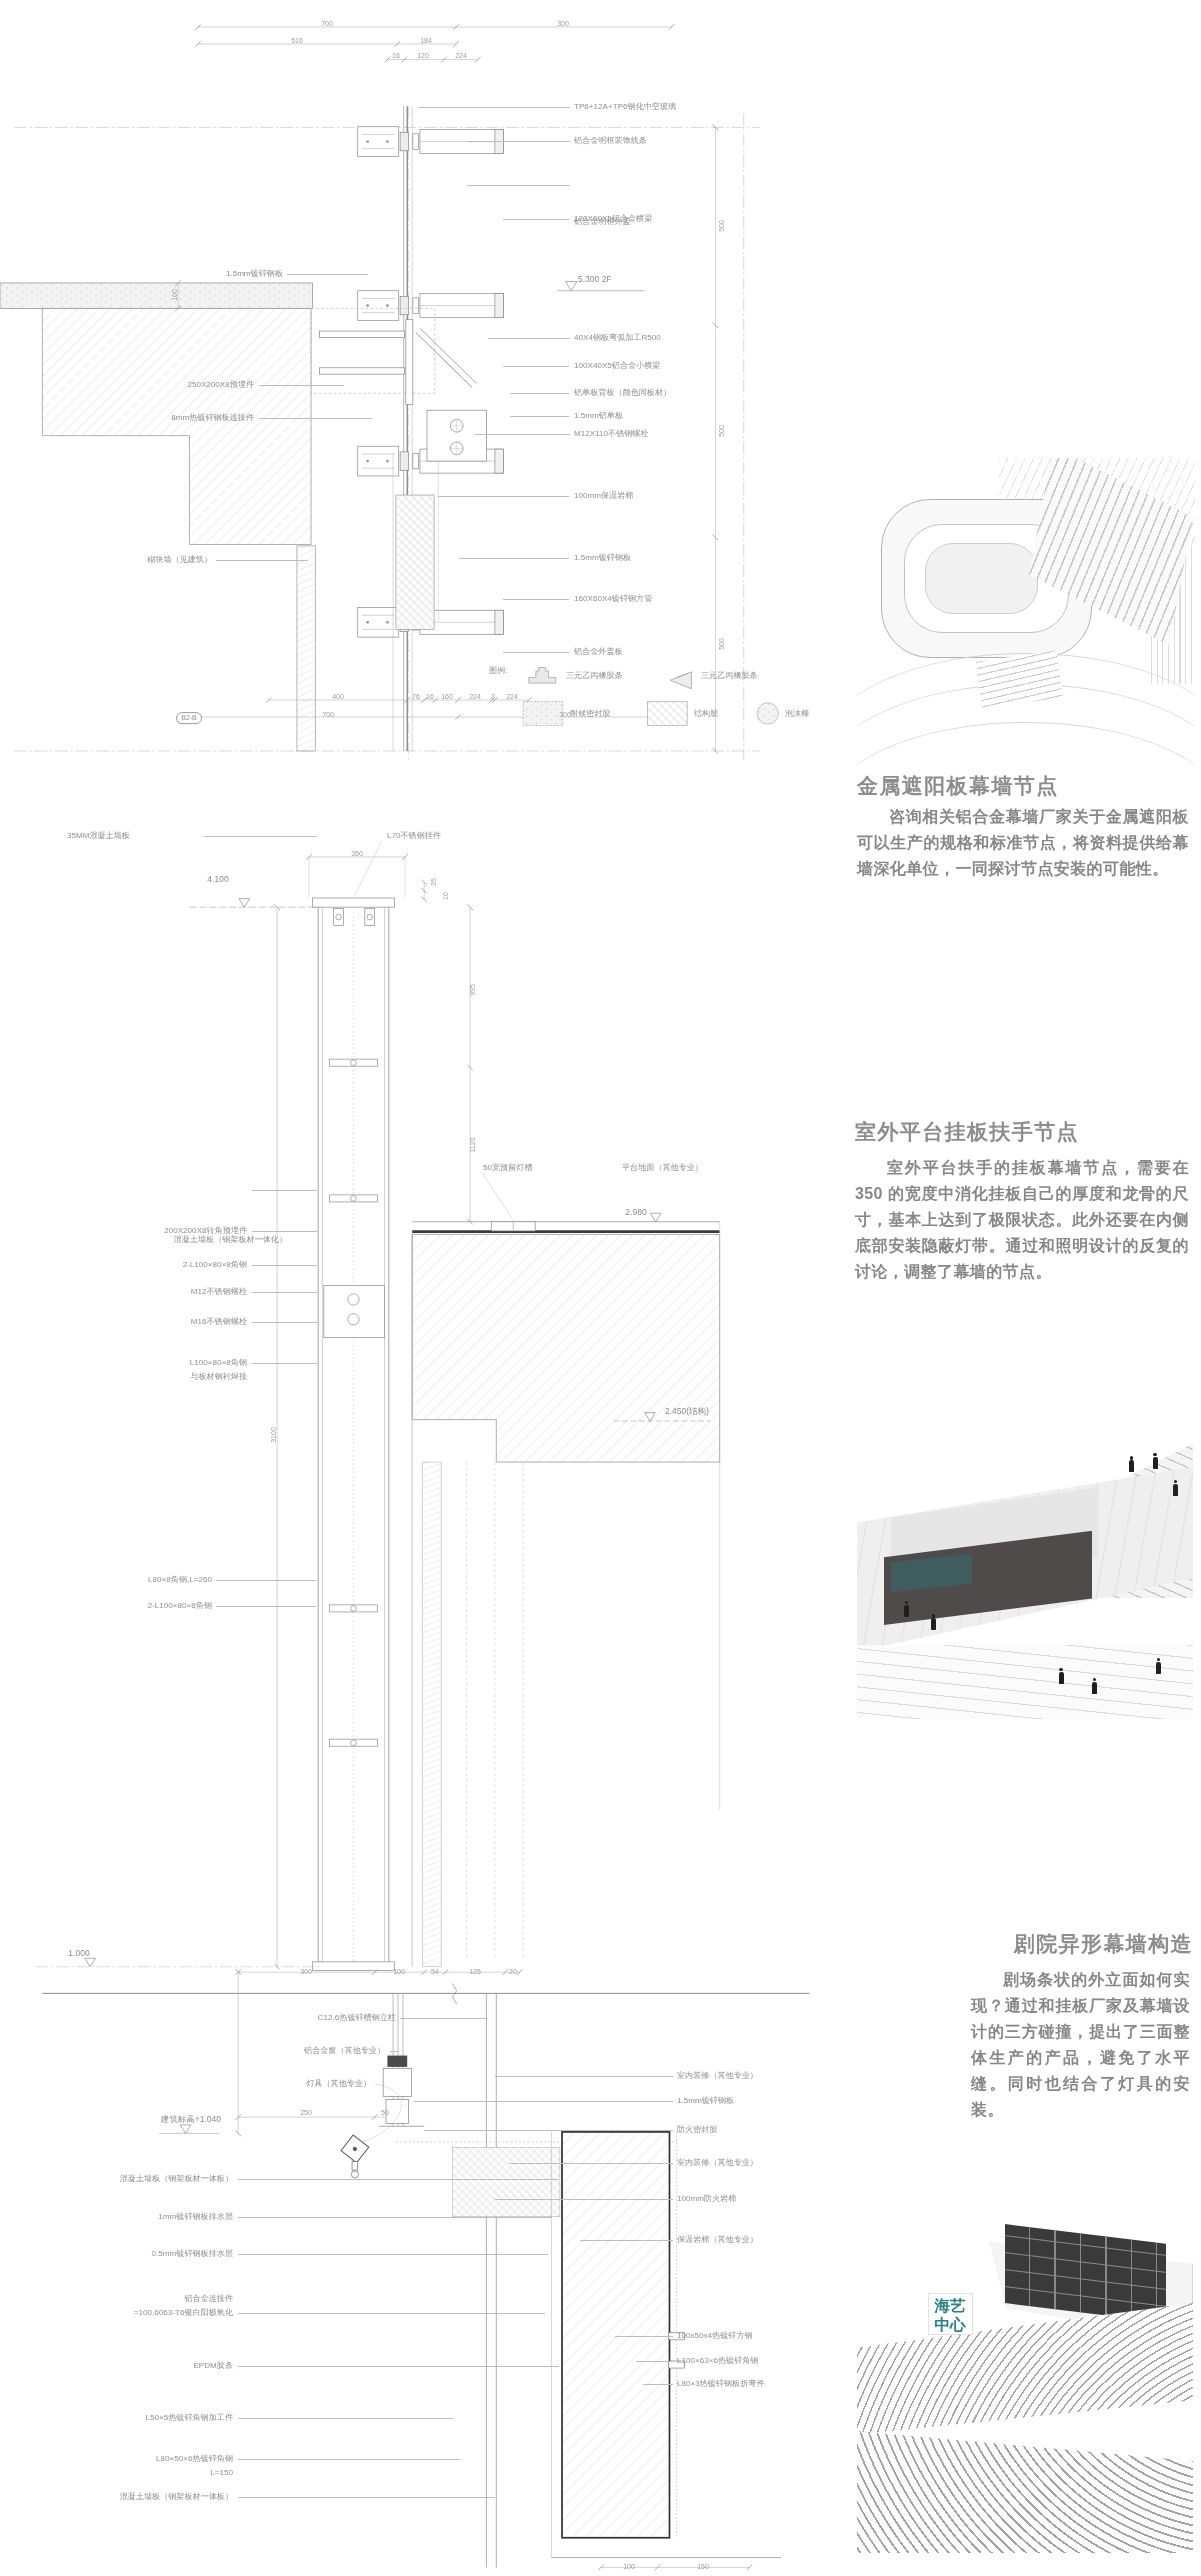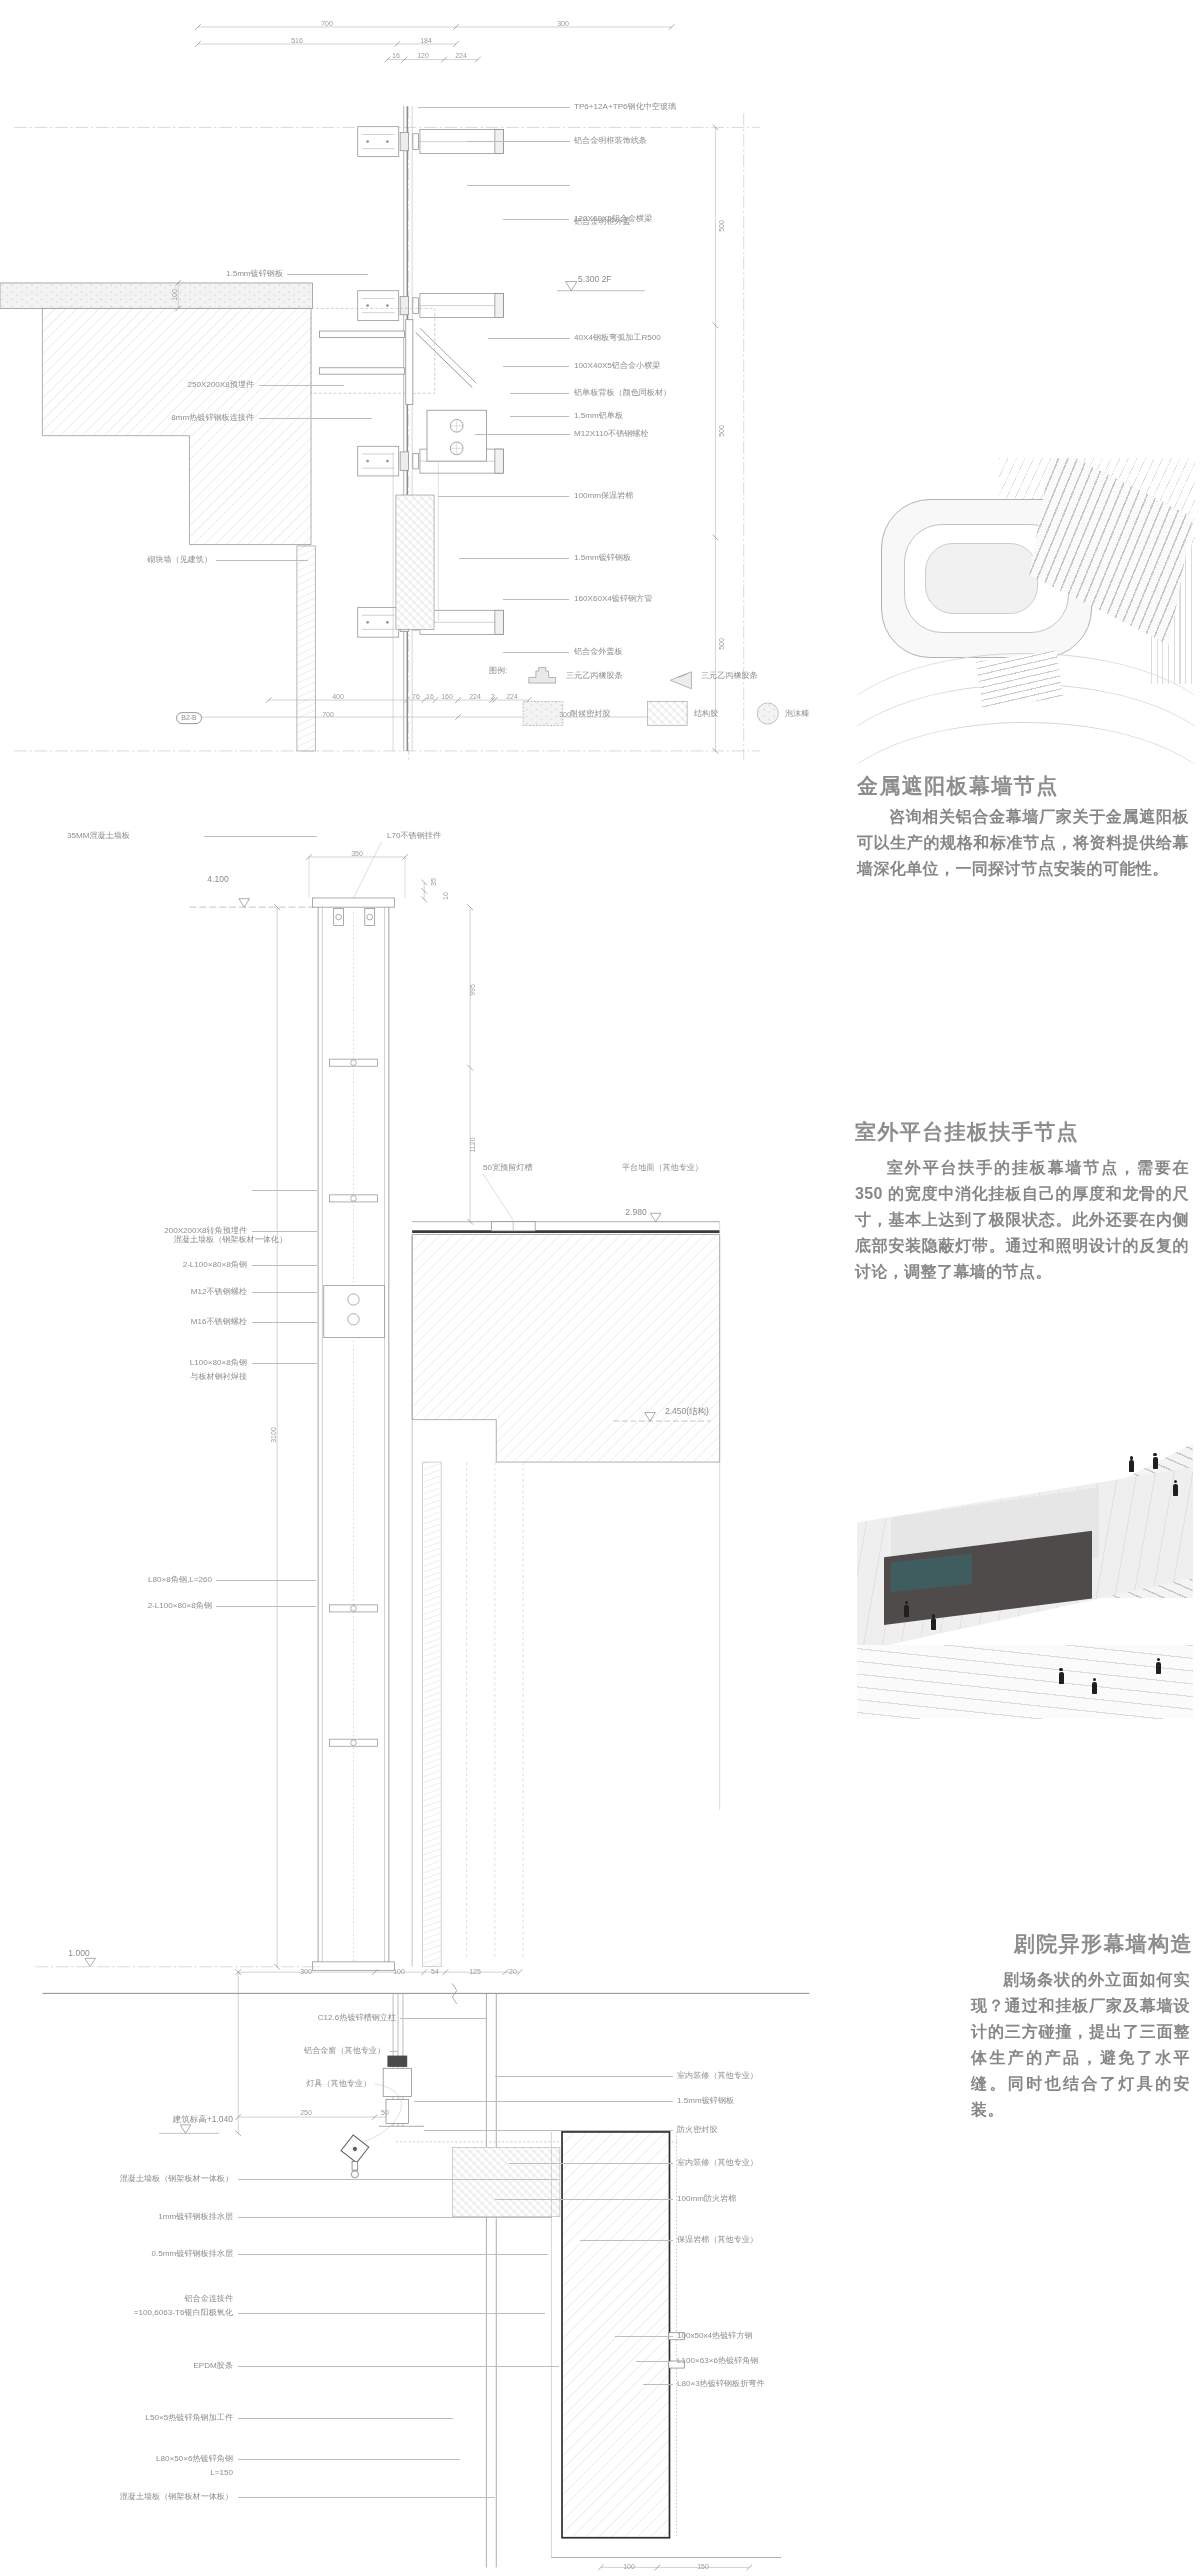--- a/index.html
+++ b/index.html
@@ -403,21 +403,21 @@
         <div class="lead" style="left: 216px; width: 100px; top: 1606px;"></div>
         <span class="co ar" style="left: 212px; top: 1606px;">2-L100×80×8角钢</span>
         <span class="co ac elev" style="left: 79px; top: 1953px;">1.000</span>
       </div>
     <div class="layer">
         <div class="lead" style="left: 400px; width: 86px; top: 2018px;"></div>
         <span class="co ar" style="left: 396px; top: 2018px;">C12.6热镀锌槽钢立柱</span>
         <div class="lead" style="left: 390px; width: 7.8px; top: 2051px;"></div>
         <span class="co ar" style="left: 385px; top: 2051px;">铝合金窗（其他专业）</span>
         <span class="co ar" style="left: 371px; top: 2084px;">灯具（其他专业）</span>
-        <span class="co ar elev" style="left: 233px; top: 2119px;">建筑标高+1.040</span>
+        <span class="co ar elev" style="left: 221px; top: 2119px;">建筑标高+1.040</span>
         <span class="co ac dim" style="left: 306px; top: 1971px;">300</span>
         <span class="co ac dim" style="left: 399px; top: 1971px;">100</span>
         <span class="co ac dim" style="left: 435px; top: 1971px;">54</span>
         <span class="co ac dim" style="left: 475px; top: 1971px;">125</span>
         <span class="co ac dim" style="left: 513px; top: 1971px;">20</span>
         <span class="co ac dim" style="left: 306px; top: 2112px;">250</span>
         <span class="co ac dim" style="left: 385px; top: 2112px;">50</span>
         <div class="lead" style="left: 238px; width: 321px; top: 2179px;"></div>
         <span class="co ar" style="left: 233px; top: 2179px;">混凝土墙板（钢架板材一体板）</span>
         <div class="lead" style="left: 238px; width: 314px; top: 2217px;"></div>
@@ -492,15 +492,22 @@
     <div class="person" style="left:14%;top:66%"></div>
     <div class="person" style="left:22%;top:70%"></div>
     <div class="person" style="left:60%;top:86%"></div>
     <div class="person" style="left:70%;top:89%"></div>
     <div class="person" style="left:89%;top:83%"></div>
   </div>
 
   <h2 class="hd right" style="left:857px;top:1933px;width:336px">剧院异形幕墙构造</h2>
   <p class="para" style="left:971px;top:1967px;width:219px">剧场条状的外立面如何实现？通过和挂板厂家及幕墙设计的三方碰撞，提出了三面整体生产的产品，避免了水平缝。同时也结合了灯具的安装。</p>
 
+  <div class="render" style="left:857px;top:2224px;width:336px;height:329px">
+    <div class="r3-roof"></div>
+    <div class="r3-grid"></div>
+    <div class="r3-band1"></div>
+    <div class="r3-band2"></div>
+    <div class="r3-sign">海艺中心</div>
+  </div>
 
 </div>
 
 
 </body></html>

